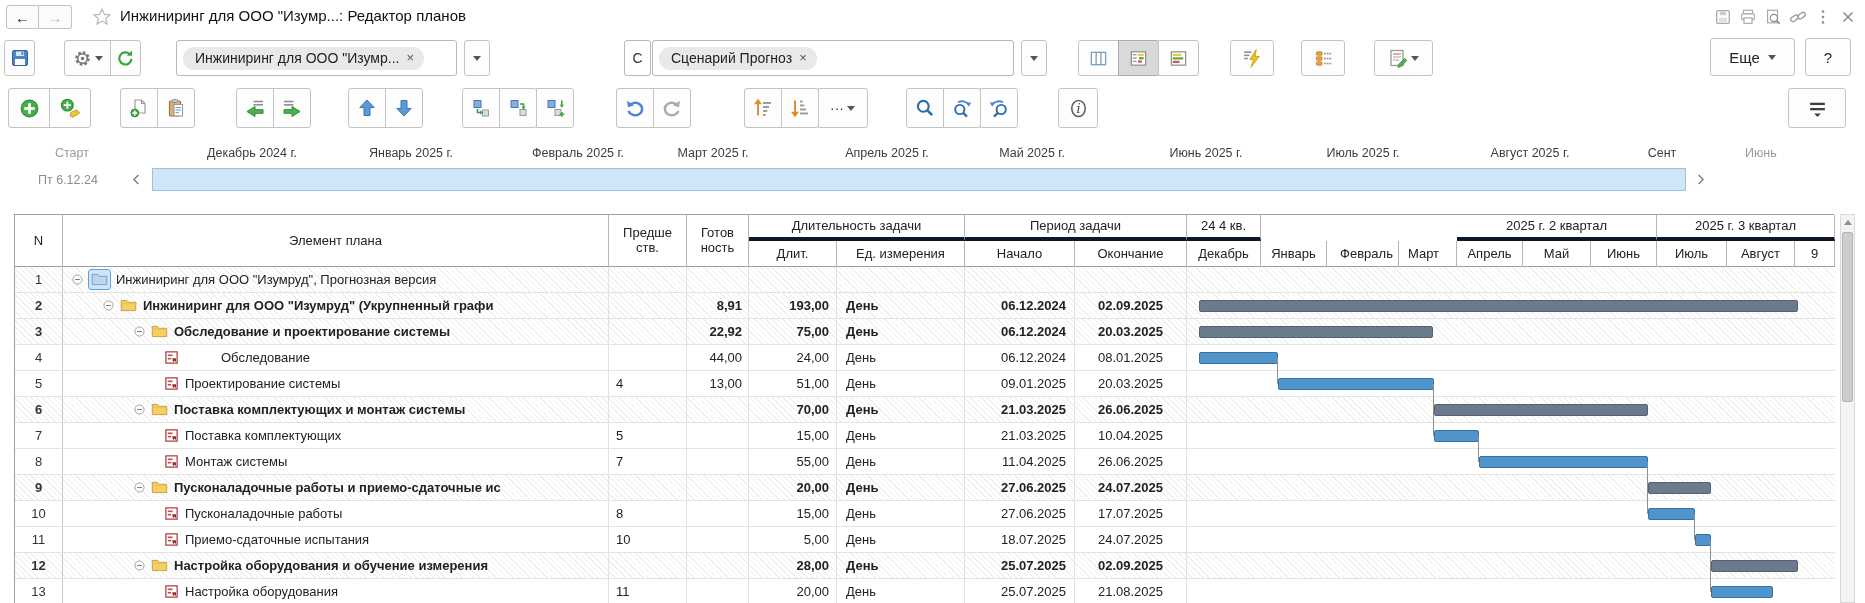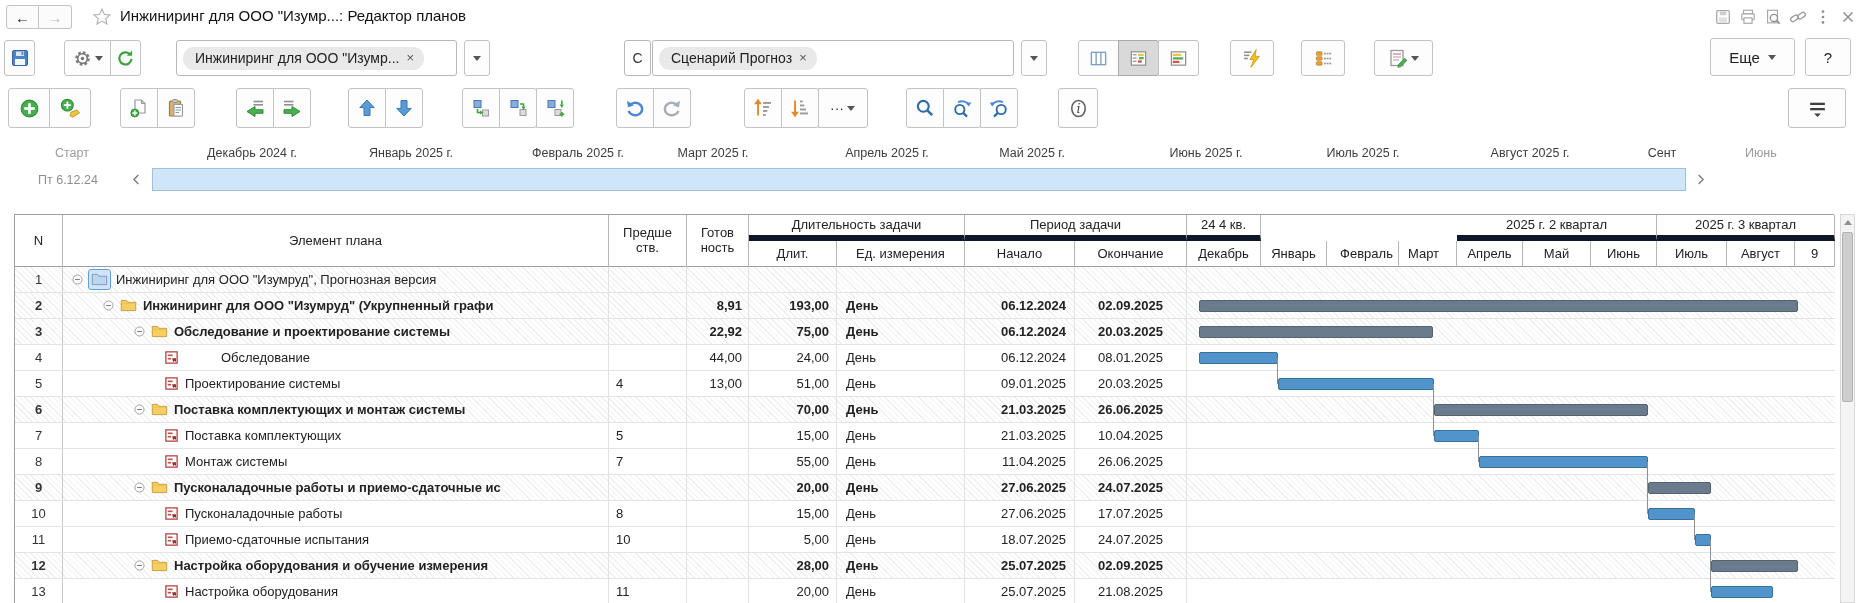--- a/index.html
+++ b/index.html
@@ -53,21 +53,21 @@
   .tl-start { position:absolute; left:55px; top:4px; color:#9b9b9b; font-size:12.5px; }
   .tl-startdate { position:absolute; left:38px; top:31px; color:#8f8f8f; font-size:12.5px; }
   .tl-finish { position:absolute; left:1745px; top:4px; color:#9b9b9b; font-size:12.5px; }
   .tl-chev { position:absolute; top:26px; width:16px; height:22px; display:flex; align-items:center; justify-content:center; }
   .tl-track { position:absolute; left:152px; top:26px; width:1534px; height:23px; background:#cfe6f8; border:1px solid #9dc0dd; }
 
   
   .grid { position:absolute; left:14px; top:214px; width:1820px; height:389px; border-top:1px solid #9f9f9f; border-left:1px solid #9f9f9f; }
   .hdr { position:relative; height:52px; border-bottom:1px solid #9f9f9f; background:#fff; }
   .hc { position:absolute; display:flex; align-items:center; justify-content:center; text-align:center;
-        border-right:1px solid #b5b5b5; border-bottom:6px solid #0f172a; font-size:13px; color:#222; line-height:1.15; overflow:hidden; white-space:nowrap; }
+        border-right:1px solid #b5b5b5; border-bottom:4px solid #0f172a; font-size:13px; color:#222; line-height:1.15; overflow:hidden; white-space:nowrap; }
   .hc.nob { border-bottom:none; }
   .body { position:relative; width:1820px; height:338px; overflow:hidden; }
   .row { position:absolute; left:0; width:1820px; height:26px; border-bottom:1px solid #e3e3e3; display:flex; }
   .row.hatch { background-image:repeating-linear-gradient(45deg, rgba(130,130,130,.12) 0 1px, transparent 1px 4px); }
   .row.bold .name, .row.bold .val { font-weight:bold; }
   .cell { height:25px; display:flex; align-items:center; border-right:1px solid #e2e2e2; overflow:hidden; white-space:nowrap; }
   .c-n { width:48px; justify-content:center; border-right:1px solid #c9c9c9; color:#333; }
   .c-el { width:546px; }
   .c-pred { width:78px; padding-left:7px; }
   .c-ready { width:62px; justify-content:flex-end; padding-right:6px; }

